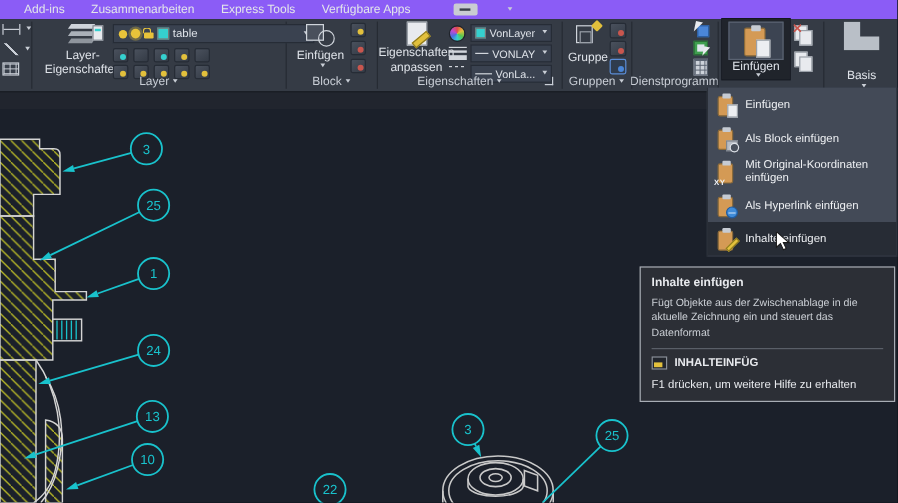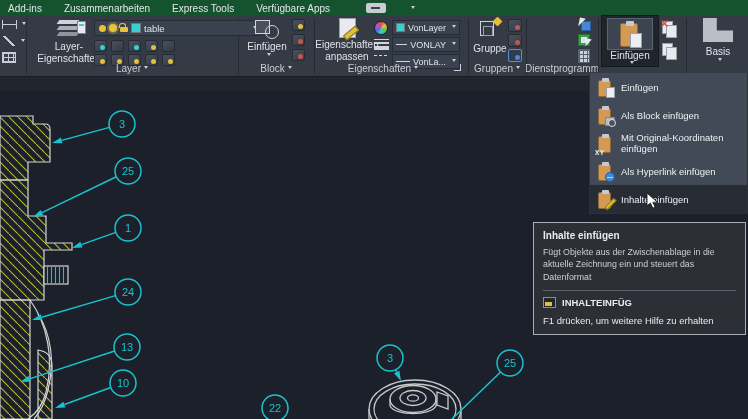--- a/index.html
+++ b/index.html
@@ -8,22 +8,22 @@
   #app *{box-sizing:border-box;}
 
   
   #draw-svg{position:absolute;inset:0;z-index:0;}
   #menubar,#ribbon,#belowribbon{position:absolute;left:0;right:0;z-index:1;}
   #paste-menu{position:absolute;z-index:2;}
   #tooltip{position:absolute;z-index:3;}
   #menu-cursor{position:absolute;z-index:4;}
 
   
-  #menubar{top:0;height:16px;background:#14532d;display:flex;align-items:center;
-           padding-left:8px;gap:22px;font-size:10px;color:#e3e6ea;text-align:right;}
+  #menubar{top:0;height:16px;background:#8b5cf6;display:flex;align-items:center;
+           padding-left:20px;gap:22px;font-size:10px;color:#e3e6ea;text-align:right;}
   .mbitem{white-space:nowrap;cursor:default;}
   .ribtoggle{width:20px;height:10px;background:#c9ccd2;border-radius:2px;position:relative;margin-left:14px;}
   .ribtoggle::after{content:"";position:absolute;left:5px;top:4px;width:9px;height:2px;background:#3a404a;}
   .cdn{width:0;height:0;border:3px solid transparent;border-top:4px solid #c9ced6;display:inline-block;margin-left:3px;}
   .cdn.sm{border-width:2.5px;border-top-width:3.5px;}
 
   
   #ribbon{top:16px;height:60px;background:#353b45;}
   #belowribbon{top:76px;height:15px;background:#21252e;border-top:1px solid #191d24;}
   .vsep{position:absolute;top:2px;bottom:2px;width:1px;background:#262b33;}
@@ -389,21 +389,21 @@
     </div>
     <div class="micol" style="left:662px;top:5px;gap:7px">
       <span class="pagesIco">
           <span class="rx"></span>
         </span>
       <span class="pagesIco"></span>
     </div>
 
     <div class="vbtn" style="left:692px;top:2px;width:52px">
       <span class="basisIco"></span>
-      <span class="lbl" style="margin-top:3px">Basis</span>
+      <span class="lbl" style="margin-top:15px">Basis</span>
       <span class="cdn sm"></span>
     </div>
   </div>
 
   <div id="belowribbon"></div>
 
   <div id="paste-menu">
     <div class="pitem">
       <span class="clip">
           <span class="board"></span>

